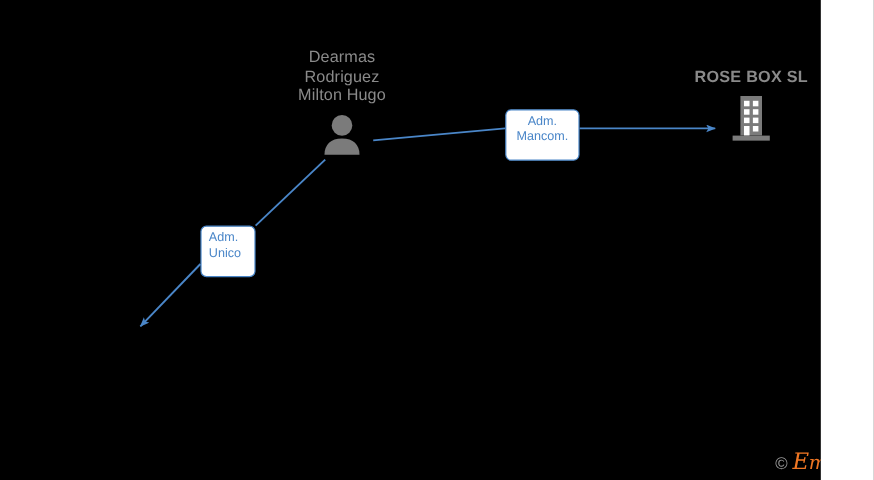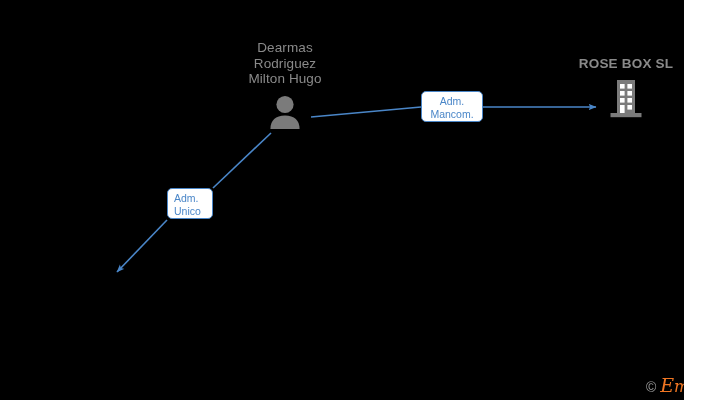--- a/index.html
+++ b/index.html
@@ -81,21 +81,21 @@
 
   
   .edge-label {
     position: absolute;
     border: 1.3px solid #4a86c8;
     border-radius: 5px;
     background: #ffffff;
     color: #4a86c8;
     font-size: 10.5px;
     line-height: 13px;
-    padding: 3px 6px 0 6px;
+    padding: 3px 6px 12px 6px;
     box-sizing: border-box;
     white-space: pre-line;
   }
   .edge-label.mancom {
     left: 421px;
     top: 91px;
     width: 62px;
     text-align: center;
   }
   .edge-label.unico {

